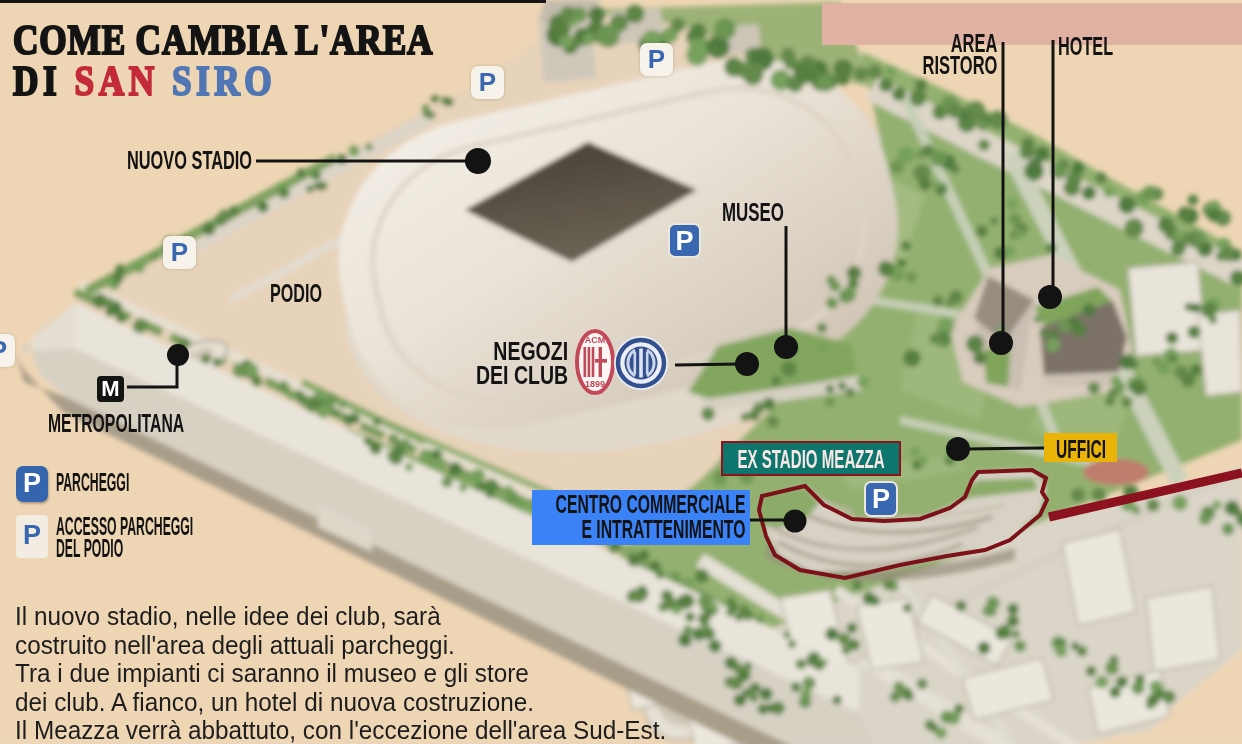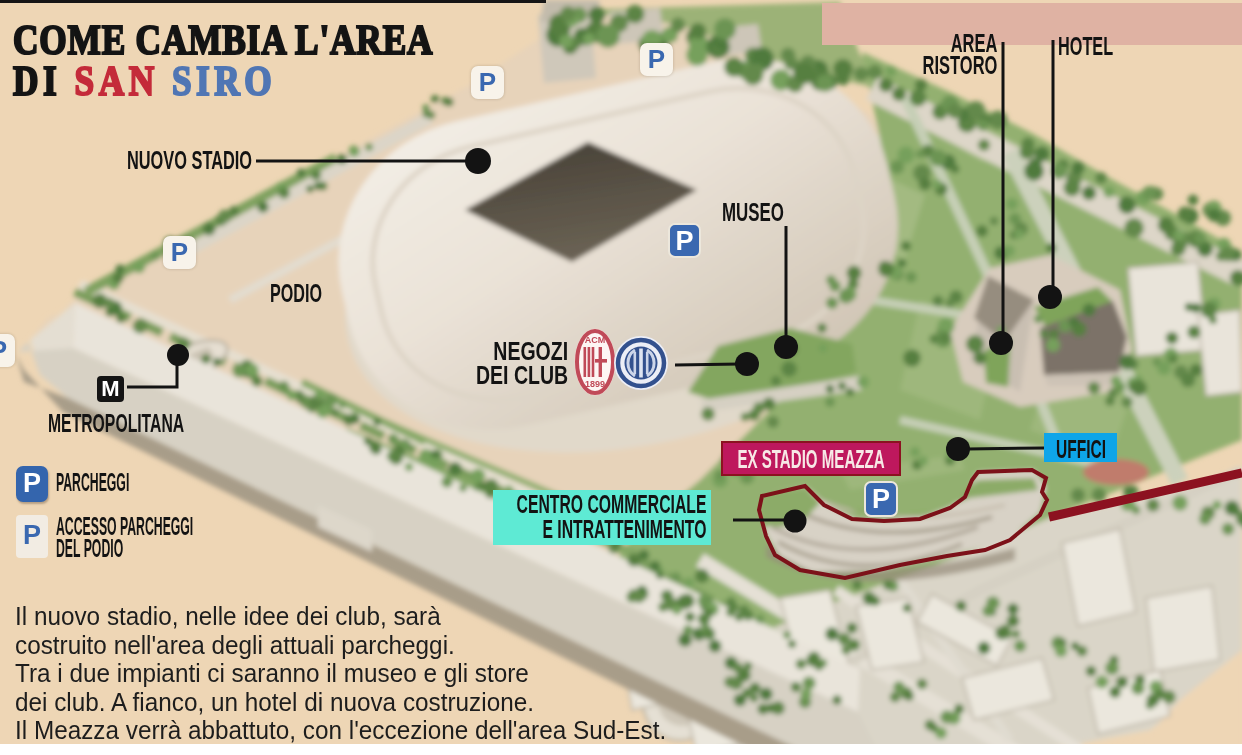--- a/index.html
+++ b/index.html
@@ -674,29 +674,29 @@
 <div class="lbl ll" style="left:270px;top:280px;font-size:25px;transform:scaleX(0.645);">PODIO</div>
 
 <div class="lbl ll" style="left:722px;top:199px;font-size:25px;transform:scaleX(0.676);">MUSEO</div>
 
 <div class="lbl lr" style="right:674px;top:339px;font-size:25px;line-height:24px;transform:scaleX(0.78);text-align:right;">NEGOZI<br>DEI CLUB</div>
 
 <div class="lbl lr" style="right:245px;top:32px;font-size:25px;line-height:22px;transform:scaleX(0.66);text-align:right;">AREA<br>RISTORO</div>
 
 <div class="lbl ll" style="left:1058px;top:33px;font-size:25px;transform:scaleX(0.65);">HOTEL</div>
 
-<div style="position:absolute;left:1044px;top:433px;width:73px;height:29px;background:#0ea5e9;">
+<div style="position:absolute;left:1044px;top:433px;width:73px;height:29px;background:#eab308;">
   <div class="lbl" style="left:50%;top:3px;font-size:25px;transform-origin:0 0;transform:scaleX(0.62) translateX(-50%);">UFFICI</div>
 </div>
 
-<div style="position:absolute;left:721px;top:441px;width:180px;height:35px;background:#be185d;border:2px solid #8c1220;box-sizing:border-box;">
+<div style="position:absolute;left:721px;top:441px;width:180px;height:35px;background:#0f766e;border:2px solid #8c1220;box-sizing:border-box;">
   <div class="lbl" style="left:50%;top:2px;font-size:26px;color:#f7e8e6;transform-origin:0 0;transform:scaleX(0.58) translateX(-50%);">EX STADIO MEAZZA</div>
 </div>
 
-<div style="position:absolute;left:493px;top:490px;width:218px;height:55px;background:#5eead4;">
+<div style="position:absolute;left:532px;top:490px;width:218px;height:55px;background:#3b82f6;">
   <div class="lbl lr" style="right:5px;top:2px;font-size:25px;line-height:25px;transform:scaleX(0.63);text-align:right;">CENTRO COMMERCIALE<br>E INTRATTENIMENTO</div>
 </div>
 
 <div class="lbl ll" style="left:48px;top:410px;font-size:25px;transform:scaleX(0.63);">METROPOLITANA</div>
 
 <div style="position:absolute;left:97px;top:376px;width:27px;height:26px;background:#141414;border-radius:4px;color:#fff;font-weight:bold;font-size:22px;text-align:center;line-height:26px;">M</div>
 
 <div class="pw" style="left:-18px;top:334px;width:33px;height:33px;font-size:26px;line-height:33px;">P</div>
 
 <div class="pw" style="left:471px;top:66px;width:33px;height:33px;font-size:26px;line-height:33px;">P</div>

